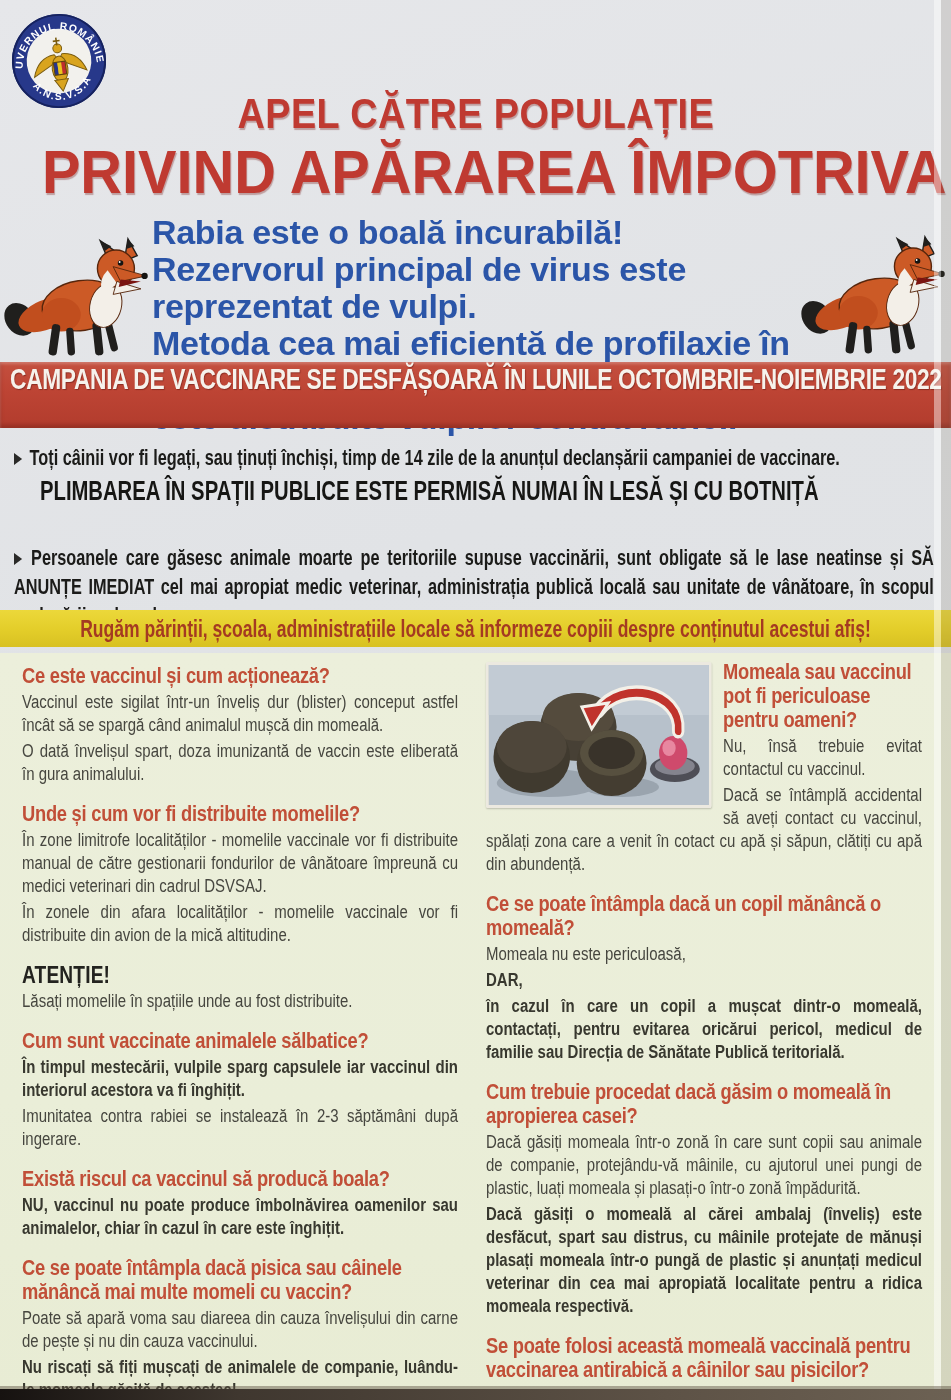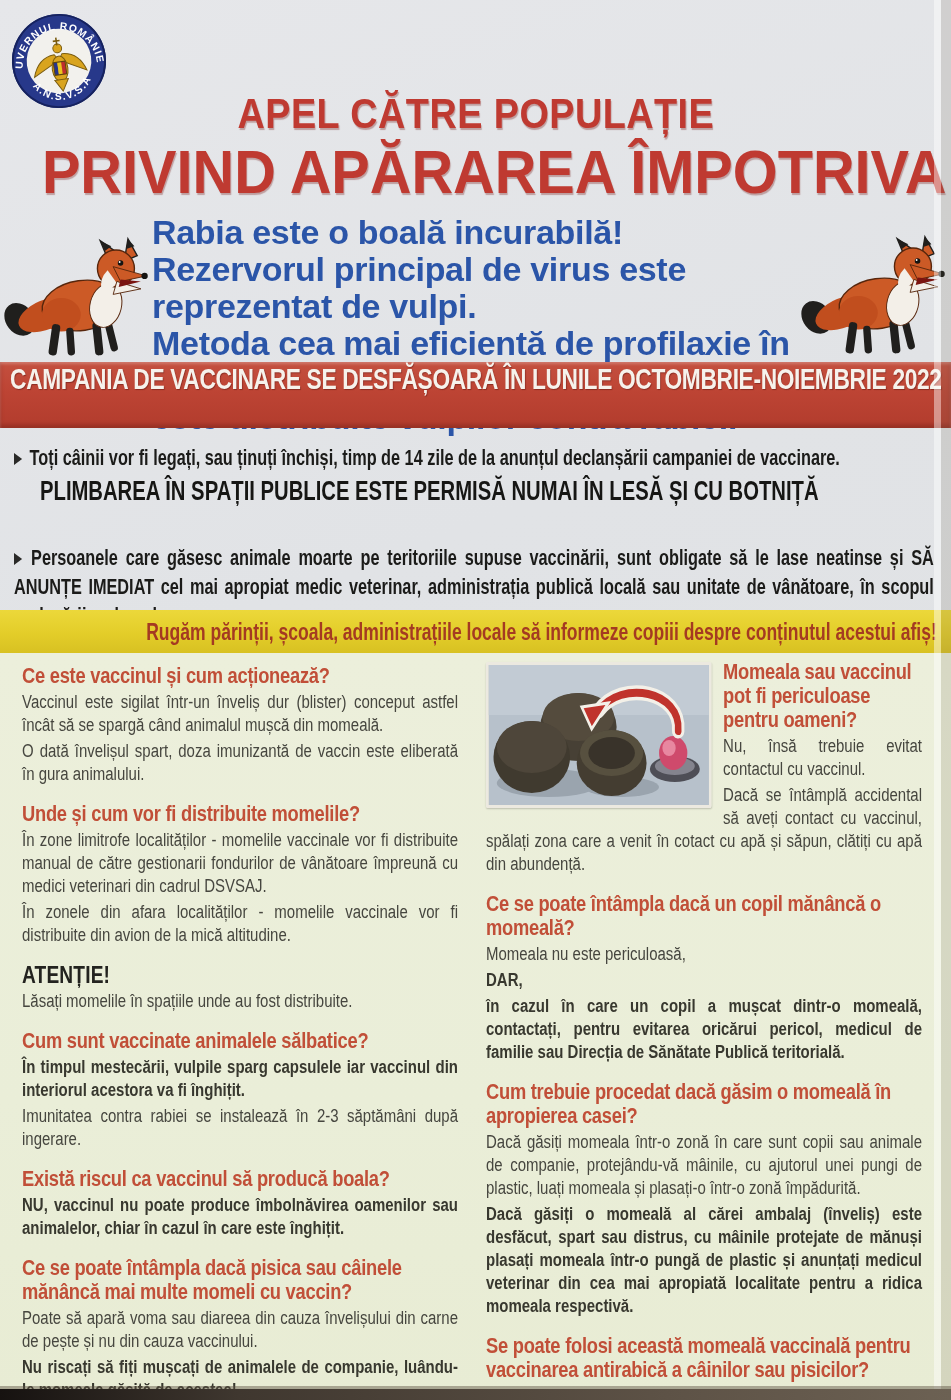--- a/index.html
+++ b/index.html
@@ -35,23 +35,23 @@
   .tri{display:inline-block;width:0;height:0;border-left:11px solid #2a2a28;
        border-top:6px solid transparent;border-bottom:6px solid transparent;margin-right:10px;}
   .rule1b{position:absolute;top:476px;left:40px;white-space:nowrap;
           font-size:27px;font-weight:bold;color:#161614;transform:scaleX(.75);transform-origin:left top;}
   .rule2wrap{position:absolute;top:521px;left:14px;width:1243px;
              transform:scaleX(.74);transform-origin:left top;}
   .rule2{font-size:22px;font-weight:600;color:#1b1b19;line-height:29px;text-align:justify;
          text-indent:0;padding-left:0;}
   .rule2 .tri{margin-right:12px;}
   
-  .banner-yellow{position:absolute;top:610px;left:0;width:100%;height:43px;
+  .banner-yellow{position:absolute;top:610px;left:0;width:100%;height:37px;
                  background:linear-gradient(180deg,#ecd83a 0%,#e3cd29 55%,#d8c122 100%);
-                 display:flex;align-items:center;}
+                 display:flex;align-items:center;justify-content:center;}
   .banner-yellow span{white-space:nowrap;font-weight:bold;font-size:24px;color:#a43a22;
                  transform:scaleX(.73);}
   
   .qa-bg{position:absolute;top:653px;left:0;width:100%;height:747px;
          background:linear-gradient(180deg,#ecefdb 0%,#eaeed8 60%,#e8ecd4 100%);}
   .col{position:absolute;}
   .col-left{top:664px;left:22px;width:436px;}
   .col-right{top:660px;left:486px;width:440px;}
   .cinner{width:524px;transform:scaleX(.832);transform-origin:left top;}
   .qa h3{margin:16px 0 3px 0;font-size:22px;line-height:24px;font-weight:bold;

